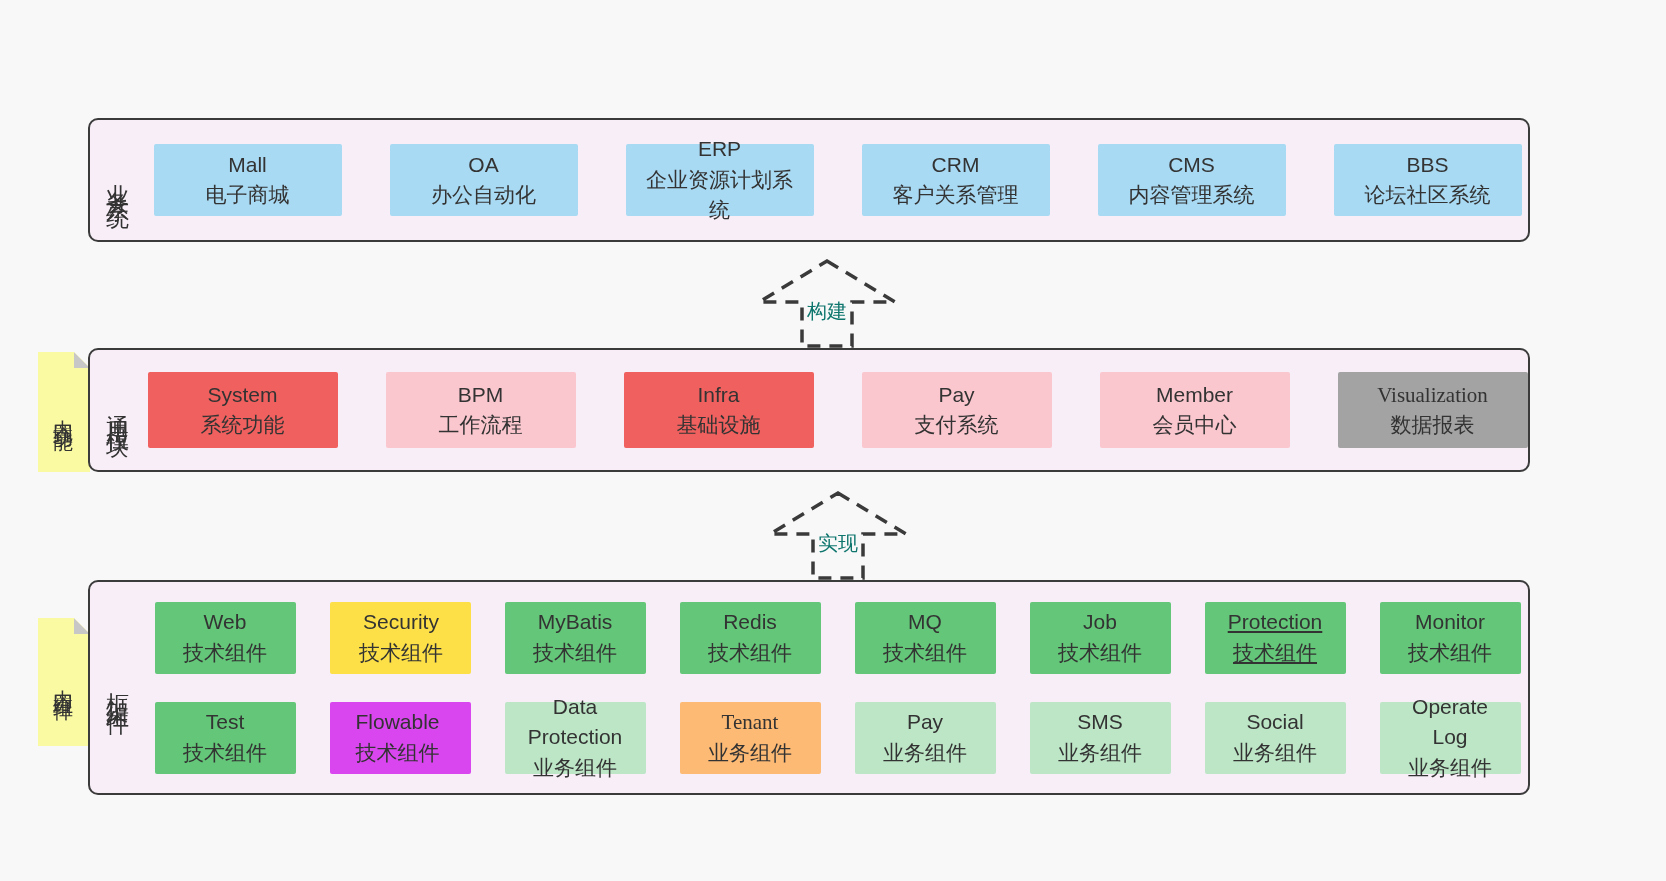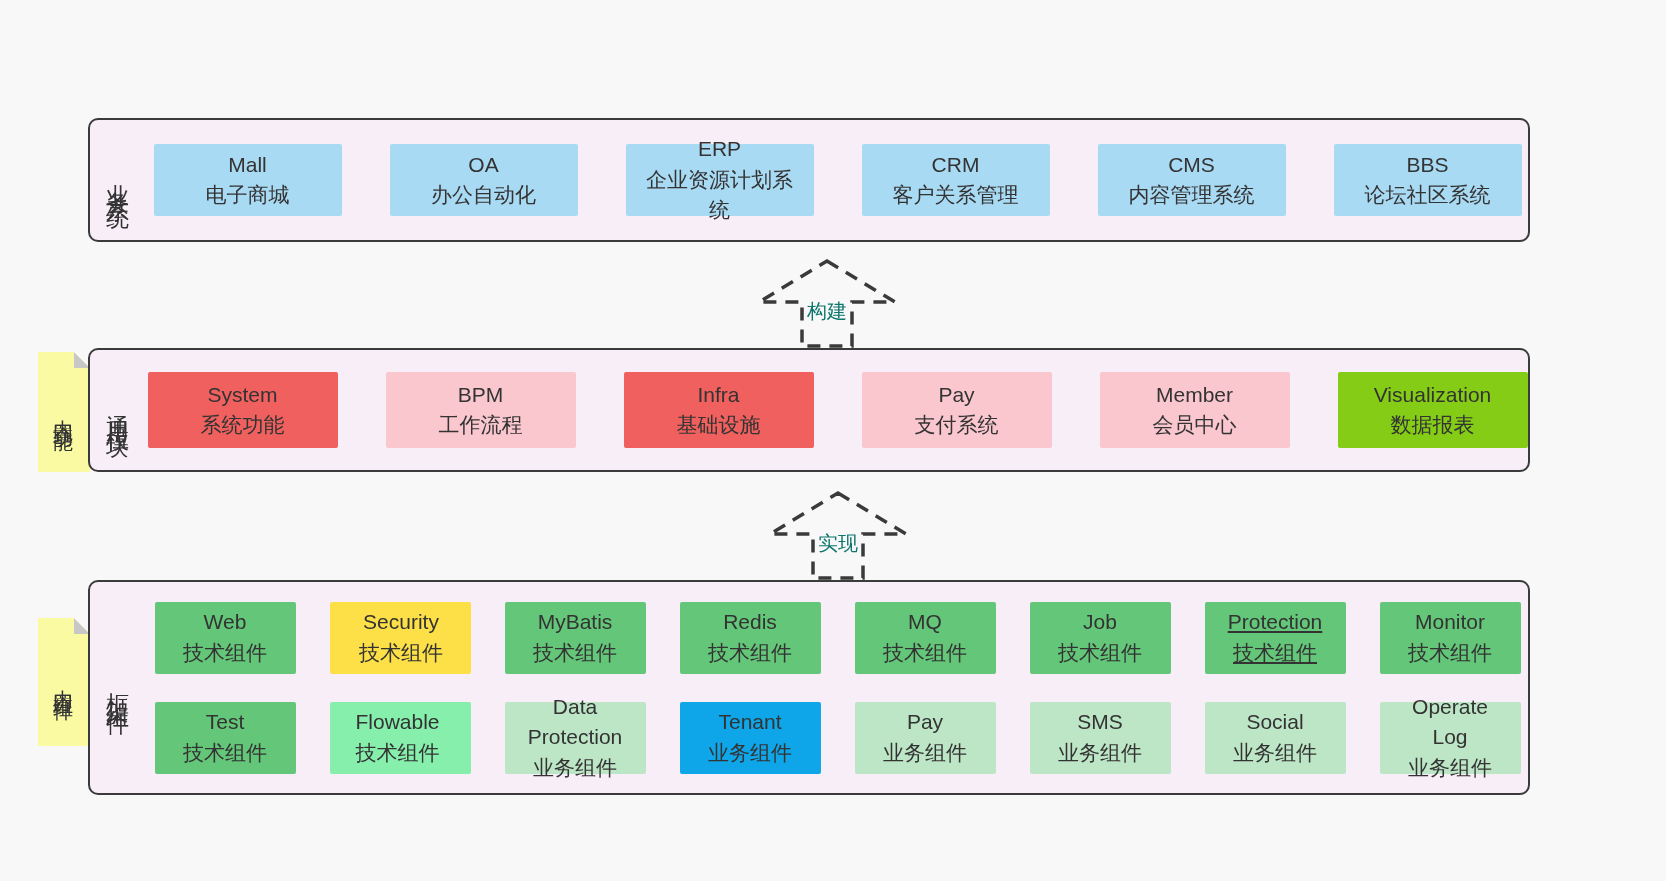--- a/index.html
+++ b/index.html
@@ -121,21 +121,21 @@
           <div class="desc">基础设施</div>
         </div>
         <div class="box" style="background: rgb(251, 199, 207);">
           <div class="name">Pay</div>
           <div class="desc">支付系统</div>
         </div>
         <div class="box" style="background: rgb(251, 199, 207);">
           <div class="name">Member</div>
           <div class="desc">会员中心</div>
         </div>
-        <div class="box" style="background: #84cc16;">
+        <div class="box" style="background: #a3a3a3; font-family: Liberation Serif, serif;">
           <div class="name">Visualization</div>
           <div class="desc">数据报表</div>
         </div>
       </div>
     </div>
 </div>
 
 <div class="arrow arrow2">
   <svg viewBox="0 0 150 95">
     <polygon points="75,5 143,46 100,46 100,90 50,90 50,46 7,46" fill="none" stroke="#3a3a3a" stroke-width="3.5" stroke-dasharray="13 9"></polygon>
@@ -183,29 +183,29 @@
         <div class="box" style="background: rgb(99, 198, 120);">
           <div class="name">Monitor</div>
           <div class="desc">技术组件</div>
         </div>
       </div>
       <div class="row">
         <div class="box" style="background: rgb(99, 198, 120);">
           <div class="name">Test</div>
           <div class="desc">技术组件</div>
         </div>
-        <div class="box" style="background: #86efac; padding-left: 8px;">
+        <div class="box" style="background: #d946ef; padding-left: 8px;">
           <div class="name">Flowable</div>
           <div class="desc">技术组件</div>
         </div>
         <div class="box" style="background: rgb(189, 230, 198);">
           <div class="name">Data Protection</div>
           <div class="desc">业务组件</div>
         </div>
-        <div class="box" style="background: #0ea5e9;">
+        <div class="box" style="background: #fdba74; font-family: Liberation Serif, serif;">
           <div class="name">Tenant</div>
           <div class="desc">业务组件</div>
         </div>
         <div class="box" style="background: rgb(189, 230, 198);">
           <div class="name">Pay</div>
           <div class="desc">业务组件</div>
         </div>
         <div class="box" style="background: rgb(189, 230, 198);">
           <div class="name">SMS</div>
           <div class="desc">业务组件</div>

